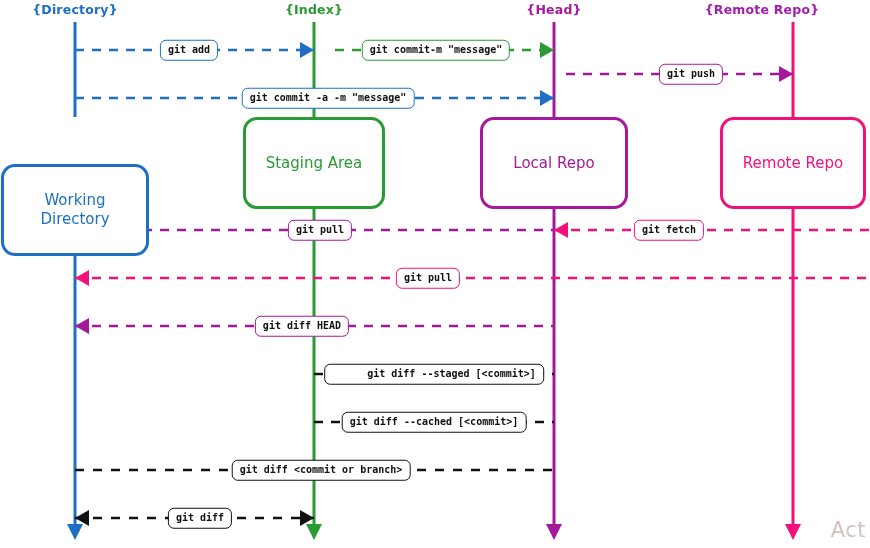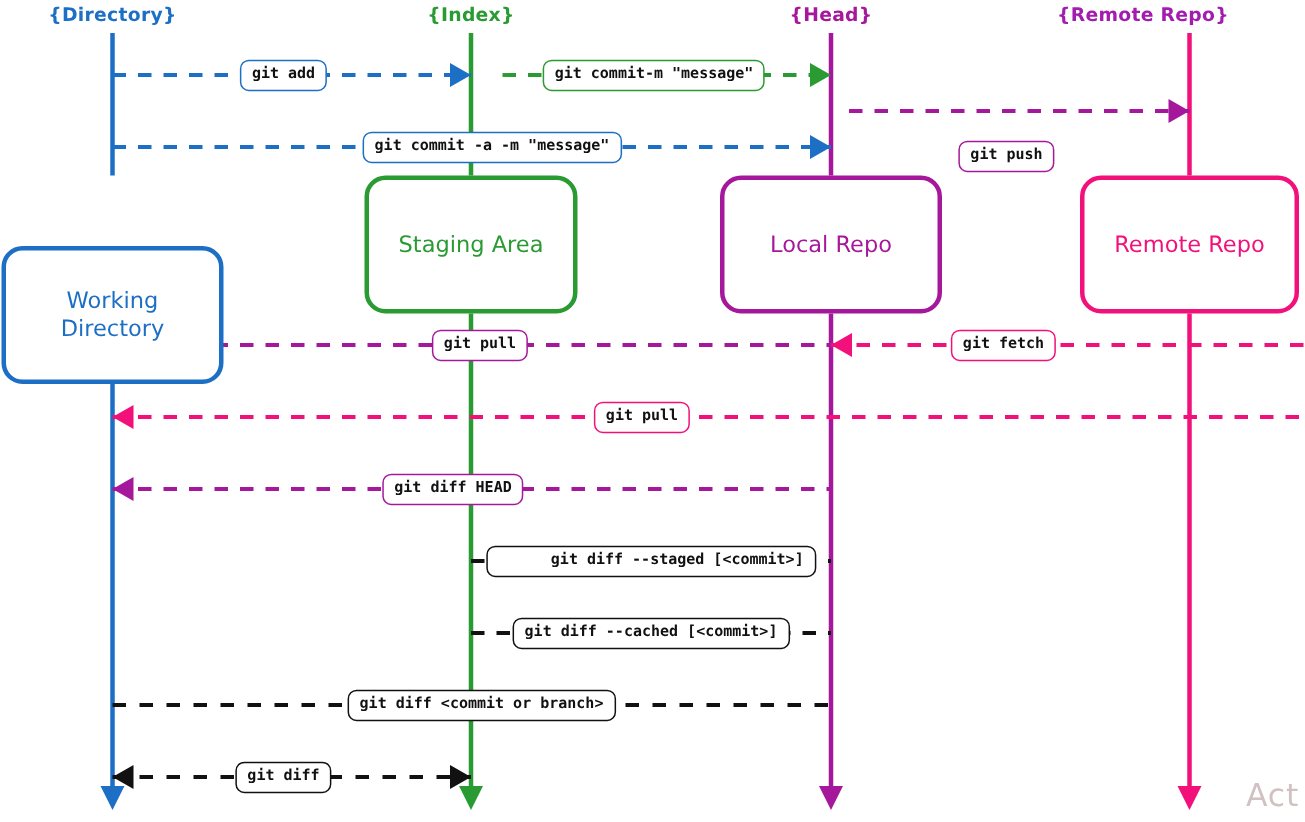--- a/index.html
+++ b/index.html
@@ -94,25 +94,25 @@
       <div class="lane-title" style="left: 314px; top: 2px; color: rgb(42, 154, 50);">{Index}</div>
       <div class="lane-title" style="left: 554px; top: 2px; color: rgb(166, 24, 155);">{Head}</div>
       <div class="lane-title" style="left: 762px; top: 2px; color: #a21caf;">{Remote Repo}</div>
       <div class="node-box" style="left: 75px; top: 117px; width: 148px; height: 92px; border: 3px solid rgb(28, 111, 196); color: rgb(28, 111, 196); margin-top: 47px;">Working
 Directory</div>
       <div class="node-box" style="left: 314px; top: 117px; width: 142px; height: 92px; border: 3px solid rgb(42, 154, 50); color: rgb(42, 154, 50);">Staging Area</div>
       <div class="node-box" style="left: 554px; top: 117px; width: 148px; height: 92px; border: 3px solid rgb(166, 24, 155); color: rgb(166, 24, 155);">Local Repo</div>
       <div class="node-box" style="left: 793px; top: 117px; width: 146px; height: 92px; border: 3px solid rgb(242, 17, 122); color: rgb(242, 17, 122);">Remote Repo</div>
       <div class="cmd" style="left: 189px; top: 50px; border: 1.8px solid rgb(28, 111, 196); color: rgb(17, 17, 17);">git add</div>
       <div class="cmd" style="left: 436px; top: 50px; border: 1.8px solid rgb(42, 154, 50); color: rgb(17, 17, 17);">git commit-m "message"</div>
-      <div class="cmd" style="left: 671px; top: 74px; border: 1.8px solid rgb(166, 24, 155); color: rgb(17, 17, 17); margin-top: 30px;">git push</div>
+      <div class="cmd" style="left: 691px; top: 74px; border: 1.8px solid rgb(166, 24, 155); color: rgb(17, 17, 17);">git push</div>
       <div class="cmd" style="left: 328px; top: 98px; border: 1.8px solid rgb(28, 111, 196); color: rgb(17, 17, 17);">git commit -a -m "message"</div>
       <div class="cmd" style="left: 320px; top: 230px; border: 1.8px solid rgb(166, 24, 155); color: rgb(17, 17, 17);">git pull</div>
       <div class="cmd" style="left: 669px; top: 230px; border: 1.8px solid rgb(242, 17, 122); color: rgb(17, 17, 17);">git fetch</div>
       <div class="cmd" style="left: 428px; top: 278px; border: 1.8px solid rgb(242, 17, 122); color: rgb(17, 17, 17);">git pull</div>
       <div class="cmd" style="left: 302px; top: 326px; border: 1.8px solid rgb(166, 24, 155); color: rgb(17, 17, 17);">git diff HEAD</div>
       <div class="cmd" style="left: 434px; top: 374px; border: 1.8px solid rgb(17, 17, 17); color: rgb(17, 17, 17); padding-left: 42px;">git diff --staged [&lt;commit&gt;]</div>
       <div class="cmd" style="left: 434px; top: 422px; border: 1.8px solid rgb(17, 17, 17); color: rgb(17, 17, 17);">git diff --cached [&lt;commit&gt;]</div>
       <div class="cmd" style="left: 321px; top: 470px; border: 1.8px solid rgb(17, 17, 17); color: rgb(17, 17, 17);">git diff &lt;commit or branch&gt;</div>
-      <div class="cmd" style="left: 189px; top: 518px; border: 1.8px solid rgb(17, 17, 17); color: rgb(17, 17, 17);">git diff</div>
+      <div class="cmd" style="left: 200px; top: 518px; border: 1.8px solid rgb(17, 17, 17); color: rgb(17, 17, 17);">git diff</div>
     </div>
   <div class="watermark">Act</div>
 </div>
 
 </body></html>

